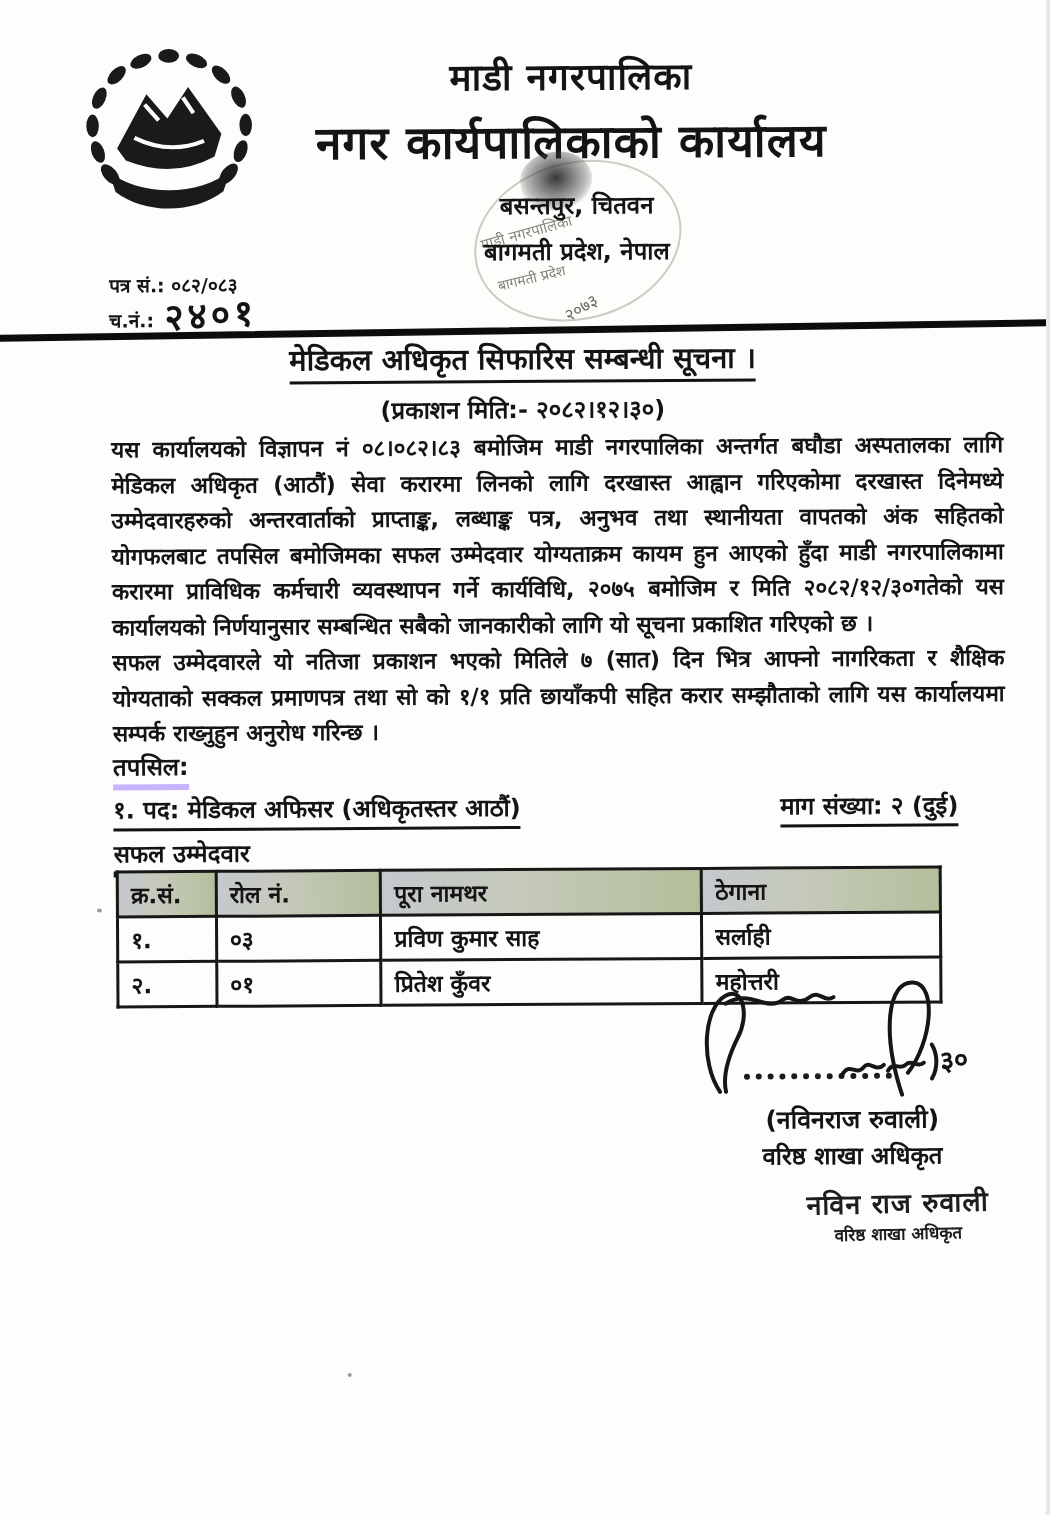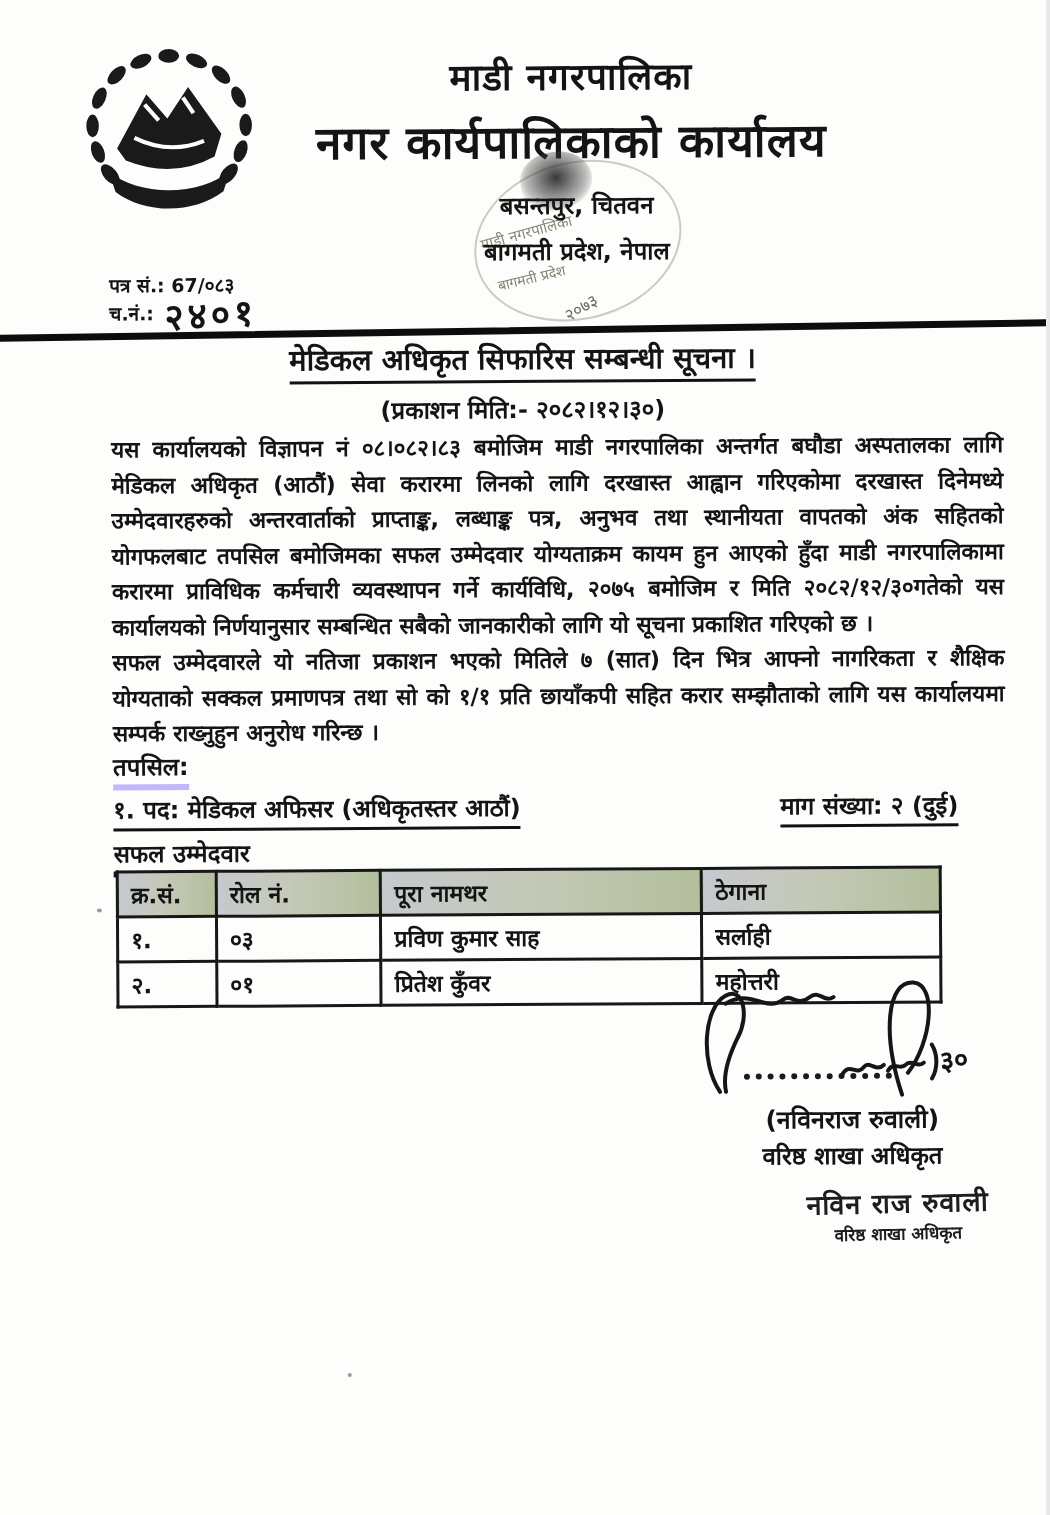--- a/index.html
+++ b/index.html
@@ -24,21 +24,21 @@
   .seal-prov { position:absolute; top:112px; left:34px; transform:rotate(-13deg); font-size:14px; color:rgba(92,97,76,.8); white-space:nowrap; }
   .seal-year { position:absolute; top:140px; left:100px; transform:rotate(-30deg); font-size:17px; color:rgba(80,85,64,.85); }
 
   .addr { position:absolute; left:0; width:1050px; text-align:center; padding-left:110px; font-weight:700; z-index:2; }
   .addr1 { top:188px; font-size:24px; }
   .addr2 { top:234px; font-size:24px; }
 
   
   .meta { position:absolute; top:270px; left:112px; z-index:3; }
   .meta-line { font-size:19px; font-weight:700; }
-  .meta-line2 { margin-top:2px; display:flex; align-items:flex-start; }
+  .meta-line2 { margin-top:2px; display:flex; align-items:center; }
   .dispatch-hand { font-size:37px; font-weight:600; margin-left:10px; margin-top:-12px; letter-spacing:4px;
     transform:rotate(-3deg); font-family:"DejaVu Serif","Liberation Serif",serif; }
 
   .rule { position:absolute; top:327px; left:0; width:1052px; height:7px; background:#0c0c0c; border-radius:4px; transform:rotate(-0.5deg); }
 
   .title-wrap { position:absolute; top:338px; left:0; width:1050px; text-align:center; }
   .title-wrap span { font-size:29px; font-weight:700; border-bottom:3px solid #121212; padding-bottom:4px; }
   .publish { position:absolute; top:392px; left:0; width:1050px; text-align:center; font-size:24px; font-weight:700; }
 
   .body-text { position:absolute; top:430px; left:113px; width:892px; font-size:22.5px; font-weight:600; line-height:35.5px; text-align:justify; }
@@ -115,21 +115,21 @@
       <span class="seal-prov">बागमती प्रदेश</span>
       <span class="seal-year">२०७३</span>
     </div>
 
     <div class="addr addr1">बसन्तपुर, चितवन</div>
     <div class="addr addr2">बागमती प्रदेश, नेपाल</div>
 
     <div class="meta">
       <div class="meta-line">
         <span>पत्र सं.:</span>
-        <span>67/०८३</span>
+        <span>०८२/०८३</span>
       </div>
       <div class="meta-line meta-line2">
         <span>च.नं.:</span>
         <span class="dispatch-hand">२४०१</span>
       </div>
     </div>
 
     <div class="rule"></div>
 
     <div class="title-wrap">

